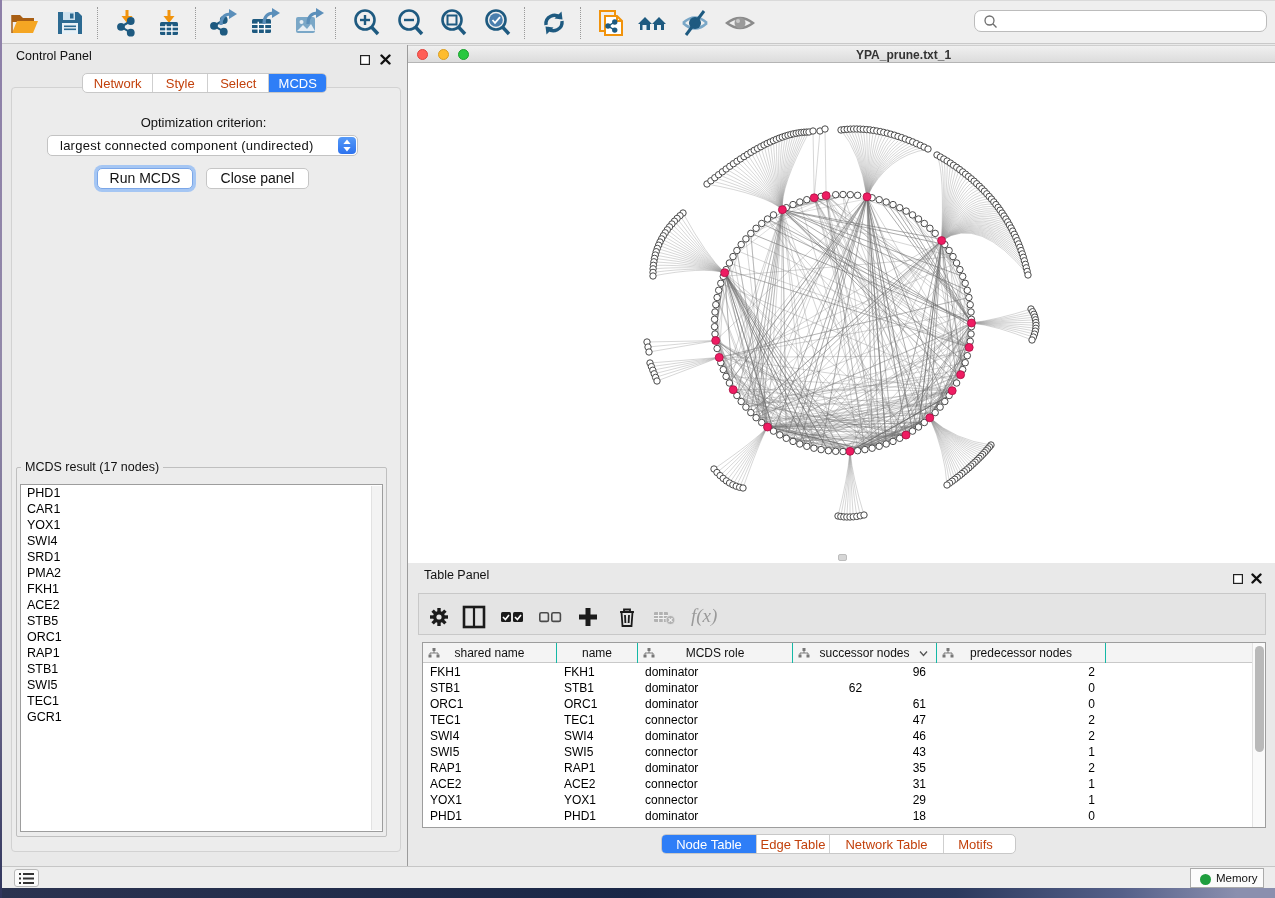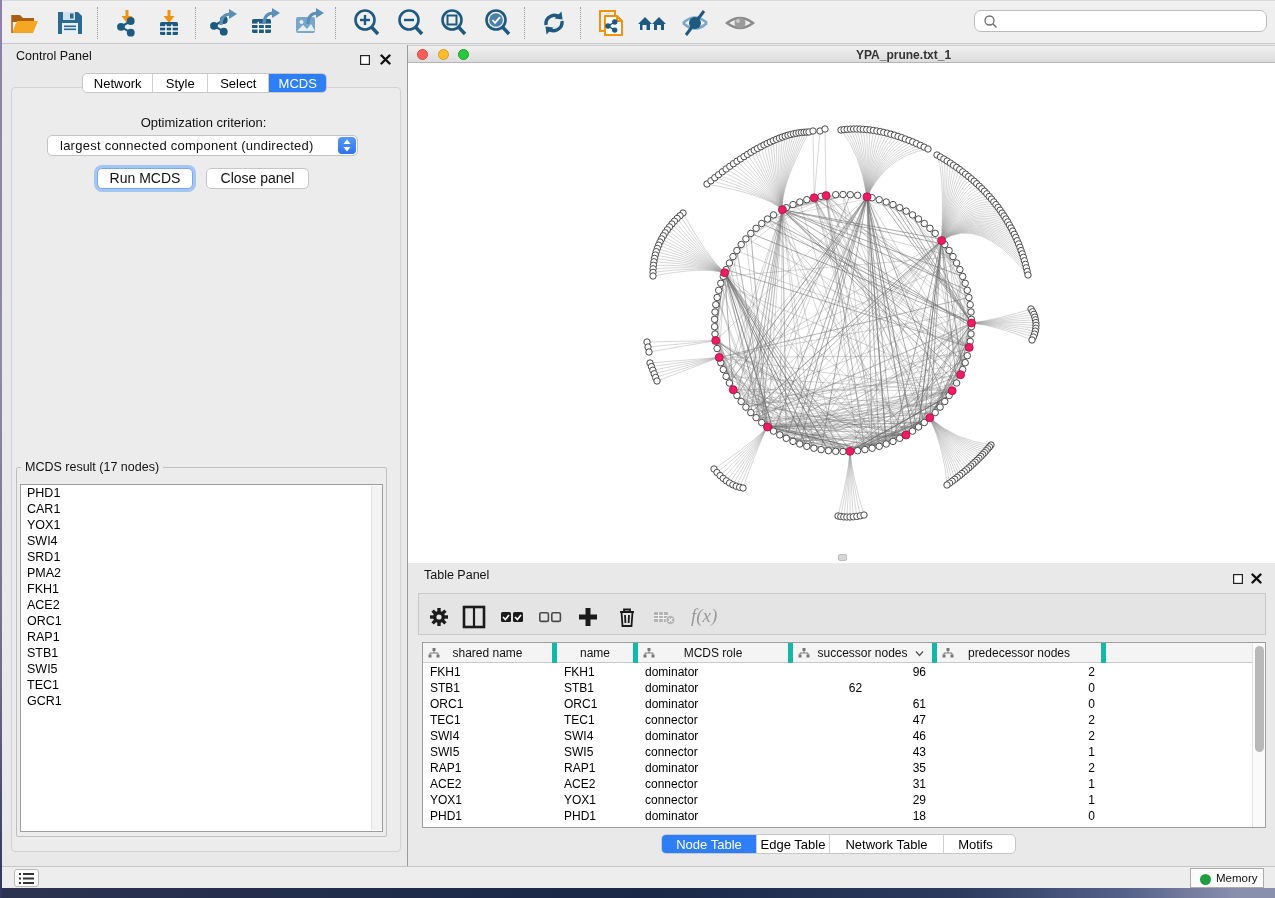--- a/index.html
+++ b/index.html
@@ -10,21 +10,21 @@
 
 #toolbar{position:absolute;left:0;top:0;right:0;height:44px;background:#efefef;border-top:1px solid #dadada;border-bottom:1px solid #c9c9c9}
 .sep{position:absolute;top:6px;height:32px;border-left:1px dotted #9a9a9a}
 .ticon{position:absolute;top:7px}
 #search{position:absolute;left:972px;top:9px;width:293px;height:22px;border:1px solid #bcbcbc;border-radius:7px;background:#fff}
 
 #cpanel{position:absolute;left:0;top:45px;width:403px;bottom:22px;background:#e9e9e9}
 #cpanel .title{position:absolute;left:14px;top:4px;font-size:12.5px;color:#111}
 #cpContent{position:absolute;left:9px;top:42px;right:4px;height:765px;background:#ececec;border:1px solid #d2d2d2;border-radius:4px}
 .seg{position:absolute;display:flex;height:20px;border:1px solid #c8c8c8;border-radius:5px;background:#fff;overflow:hidden;z-index:5}
-.seg div{font-size:13px;color:#000000;text-align:center;line-height:19px;border-right:1px solid #cfcfcf}
+.seg div{font-size:13px;color:#c2410c;text-align:center;line-height:19px;border-right:1px solid #cfcfcf}
 .seg div:last-child{border-right:none}
 .seg .on{background:#2e7ef7;color:#fff}
 #optlbl{position:absolute;left:0;top:70px;width:100%;text-align:center;font-size:13px;color:#111}
 #combo{position:absolute;left:45px;top:90px;width:311px;height:21px;background:#fff;border:1px solid #c3c3c3;border-radius:5px;font-size:13px;letter-spacing:0.25px;color:#111;line-height:19px;padding-left:12px}
 #combocap{position:absolute;right:1px;top:1px;width:18px;height:17px;border-radius:4px;background:linear-gradient(#569af8,#2d72ee)}
 .btn{position:absolute;height:21px;background:#fff;border:1px solid #c6c6c6;border-radius:5px;font-size:14px;color:#111;text-align:center;line-height:19px}
 #runbtn{left:95px;top:123px;width:96px;box-shadow:0 0 0 3px #a5c6f3;border-color:#7ca7e8}
 #closebtn{left:204px;top:123px;width:103px}
 #mcdsgrp{position:absolute;left:14px;top:422px;width:371px;height:370px;border:1px solid #bfbfbf;border-radius:2px}
 #mcdsgrp .glbl{position:absolute;left:4px;top:-8px;background:#ececec;padding:0 4px;font-size:12.5px;color:#111}
@@ -37,21 +37,21 @@
 #nettitle span{position:absolute;left:448px;top:2px;font-size:12px;font-weight:700;color:#333}
 .tl{position:absolute;top:2.5px;width:11px;height:11px;border-radius:50%}
 #netcanvas{position:absolute;left:0;top:19px;right:0;bottom:0;background:#fff;overflow:hidden}
 #divhandle{position:absolute;left:430px;bottom:2px;width:9px;height:7px;background:#d6d6d6;border:1px solid #bdbdbd;border-radius:2px}
 
 #tpanel{position:absolute;left:405px;top:563px;right:0;height:303px;background:#e9e9e9;border-left:1px solid #9b9b9b}
 #tpanel .title{position:absolute;left:16px;top:5px;font-size:12.5px;color:#111}
 #ttoolbar{position:absolute;left:10px;top:30px;right:9px;height:42px;background:#e4e4e4;border:1px solid #c8c8c8}
 #ttable{position:absolute;left:14px;top:79px;right:9px;height:186px;background:#fff;border:1px solid #9d9d9d}
 #thead{position:absolute;left:0;top:0;right:0;height:20px;background:#f4f4f4;border-bottom:1px solid #c9c9c9}
-.hcell{position:absolute;top:0;height:20px;font-size:12px;color:#111;border-right:5px solid #14b8a6}
+.hcell{position:absolute;top:0;height:20px;font-size:12px;color:#111;border-right:1px solid #14b8a6}
 .hcell span{display:block;text-align:center;line-height:20px}
 .hico{position:absolute;left:5px;top:4px}
 .trow{position:absolute;left:0;right:14px;height:16px;font-size:12px;color:#000}
 .trow div{position:absolute;top:0;height:16px;line-height:16px}
 #tvsb{position:absolute;right:0;top:0;width:13px;bottom:0;background:#fafafa;border-left:1px solid #e3e3e3}
 #tvsb .thumb{position:absolute;left:1.5px;width:9px;top:3px;height:106px;background:#b9b9b9;border-radius:5px}
 #ttabs{position:absolute;left:0;right:0;top:271px;height:21px}
 
 #status{position:absolute;left:0;right:0;top:866px;height:22px;background:#ededed;border-top:1px solid #c6c6c6}
 #menulistbtn{position:absolute;left:12px;top:2px;width:25px;height:18px;background:#fbfbfb;border:1px solid #b9b9b9;border-radius:3px}
@@ -225,20 +225,21 @@
         <div class="glbl">MCDS result (17 nodes)</div>
  <div id="mcdslist">
           <div class="it">PHD1</div>
           <div class="it">CAR1</div>
           <div class="it">YOX1</div>
           <div class="it">SWI4</div>
           <div class="it">SRD1</div>
           <div class="it">PMA2</div>
           <div class="it">FKH1</div>
           <div class="it">ACE2</div>
+          <div class="it">STB5</div>
           <div class="it">ORC1</div>
           <div class="it">RAP1</div>
           <div class="it">STB1</div>
           <div class="it">SWI5</div>
           <div class="it">TEC1</div>
           <div class="it">GCR1</div>
           <div class="sb"></div>
         </div>
 </div>
 </div>

